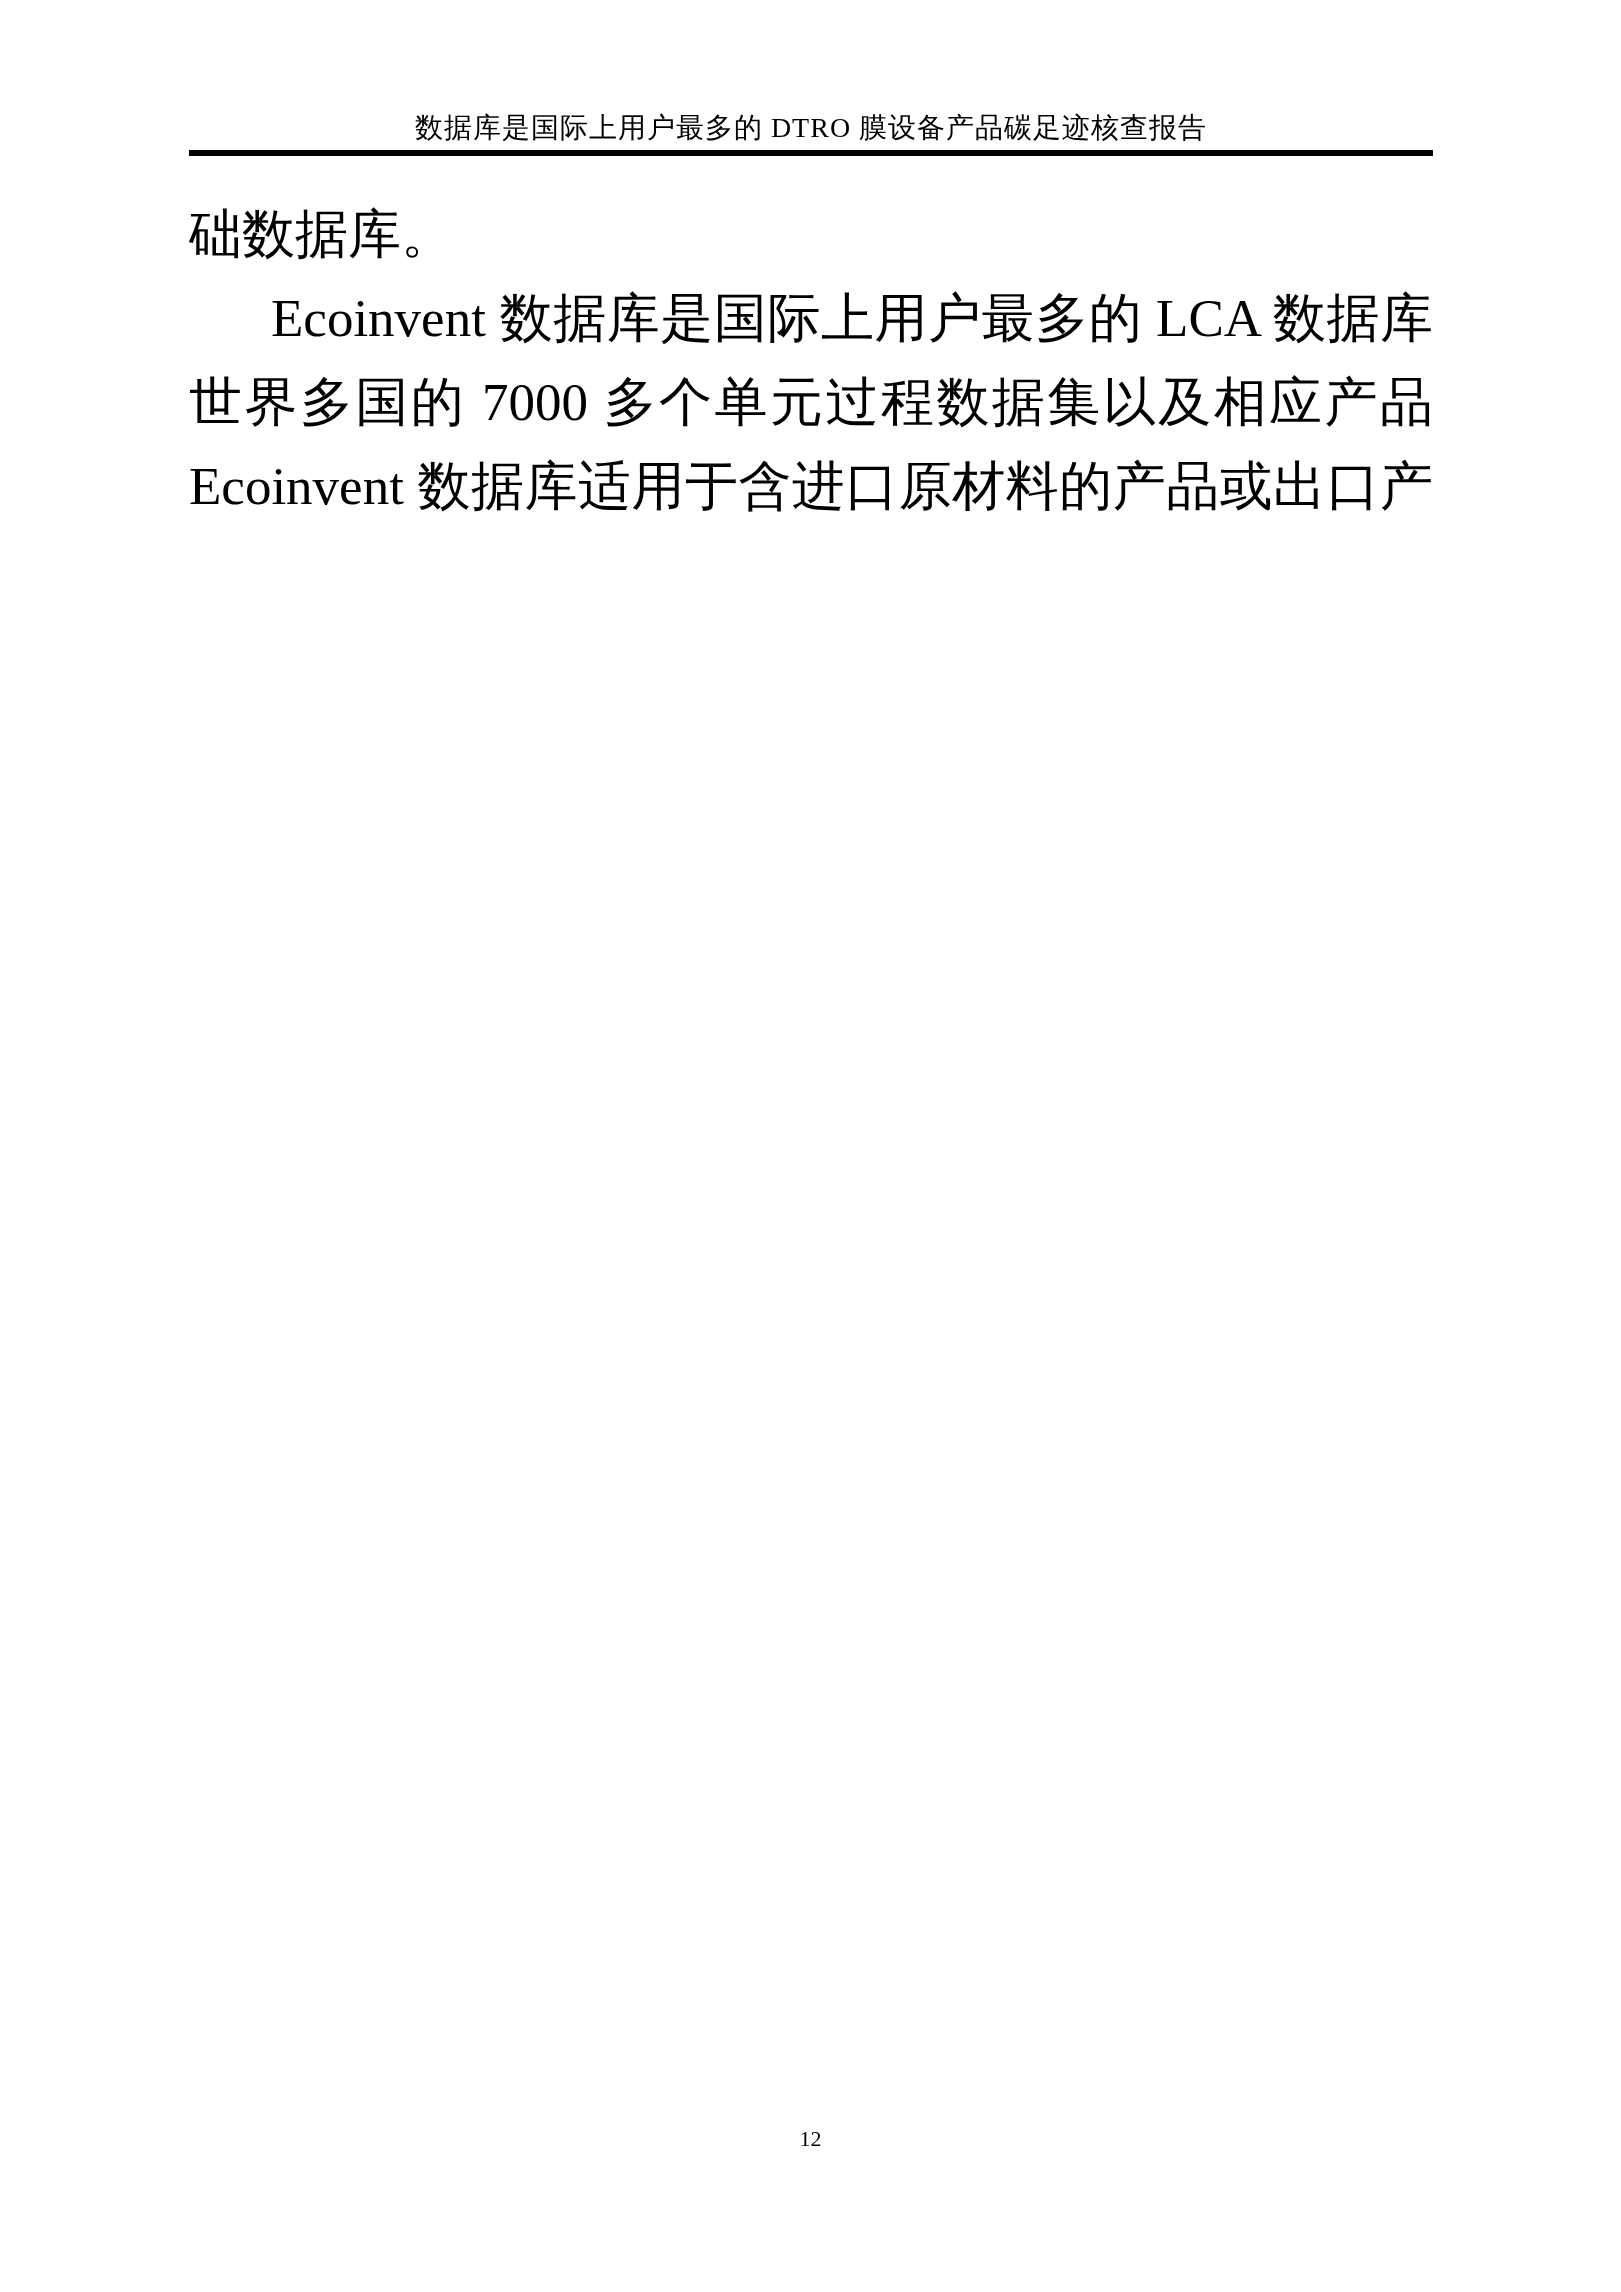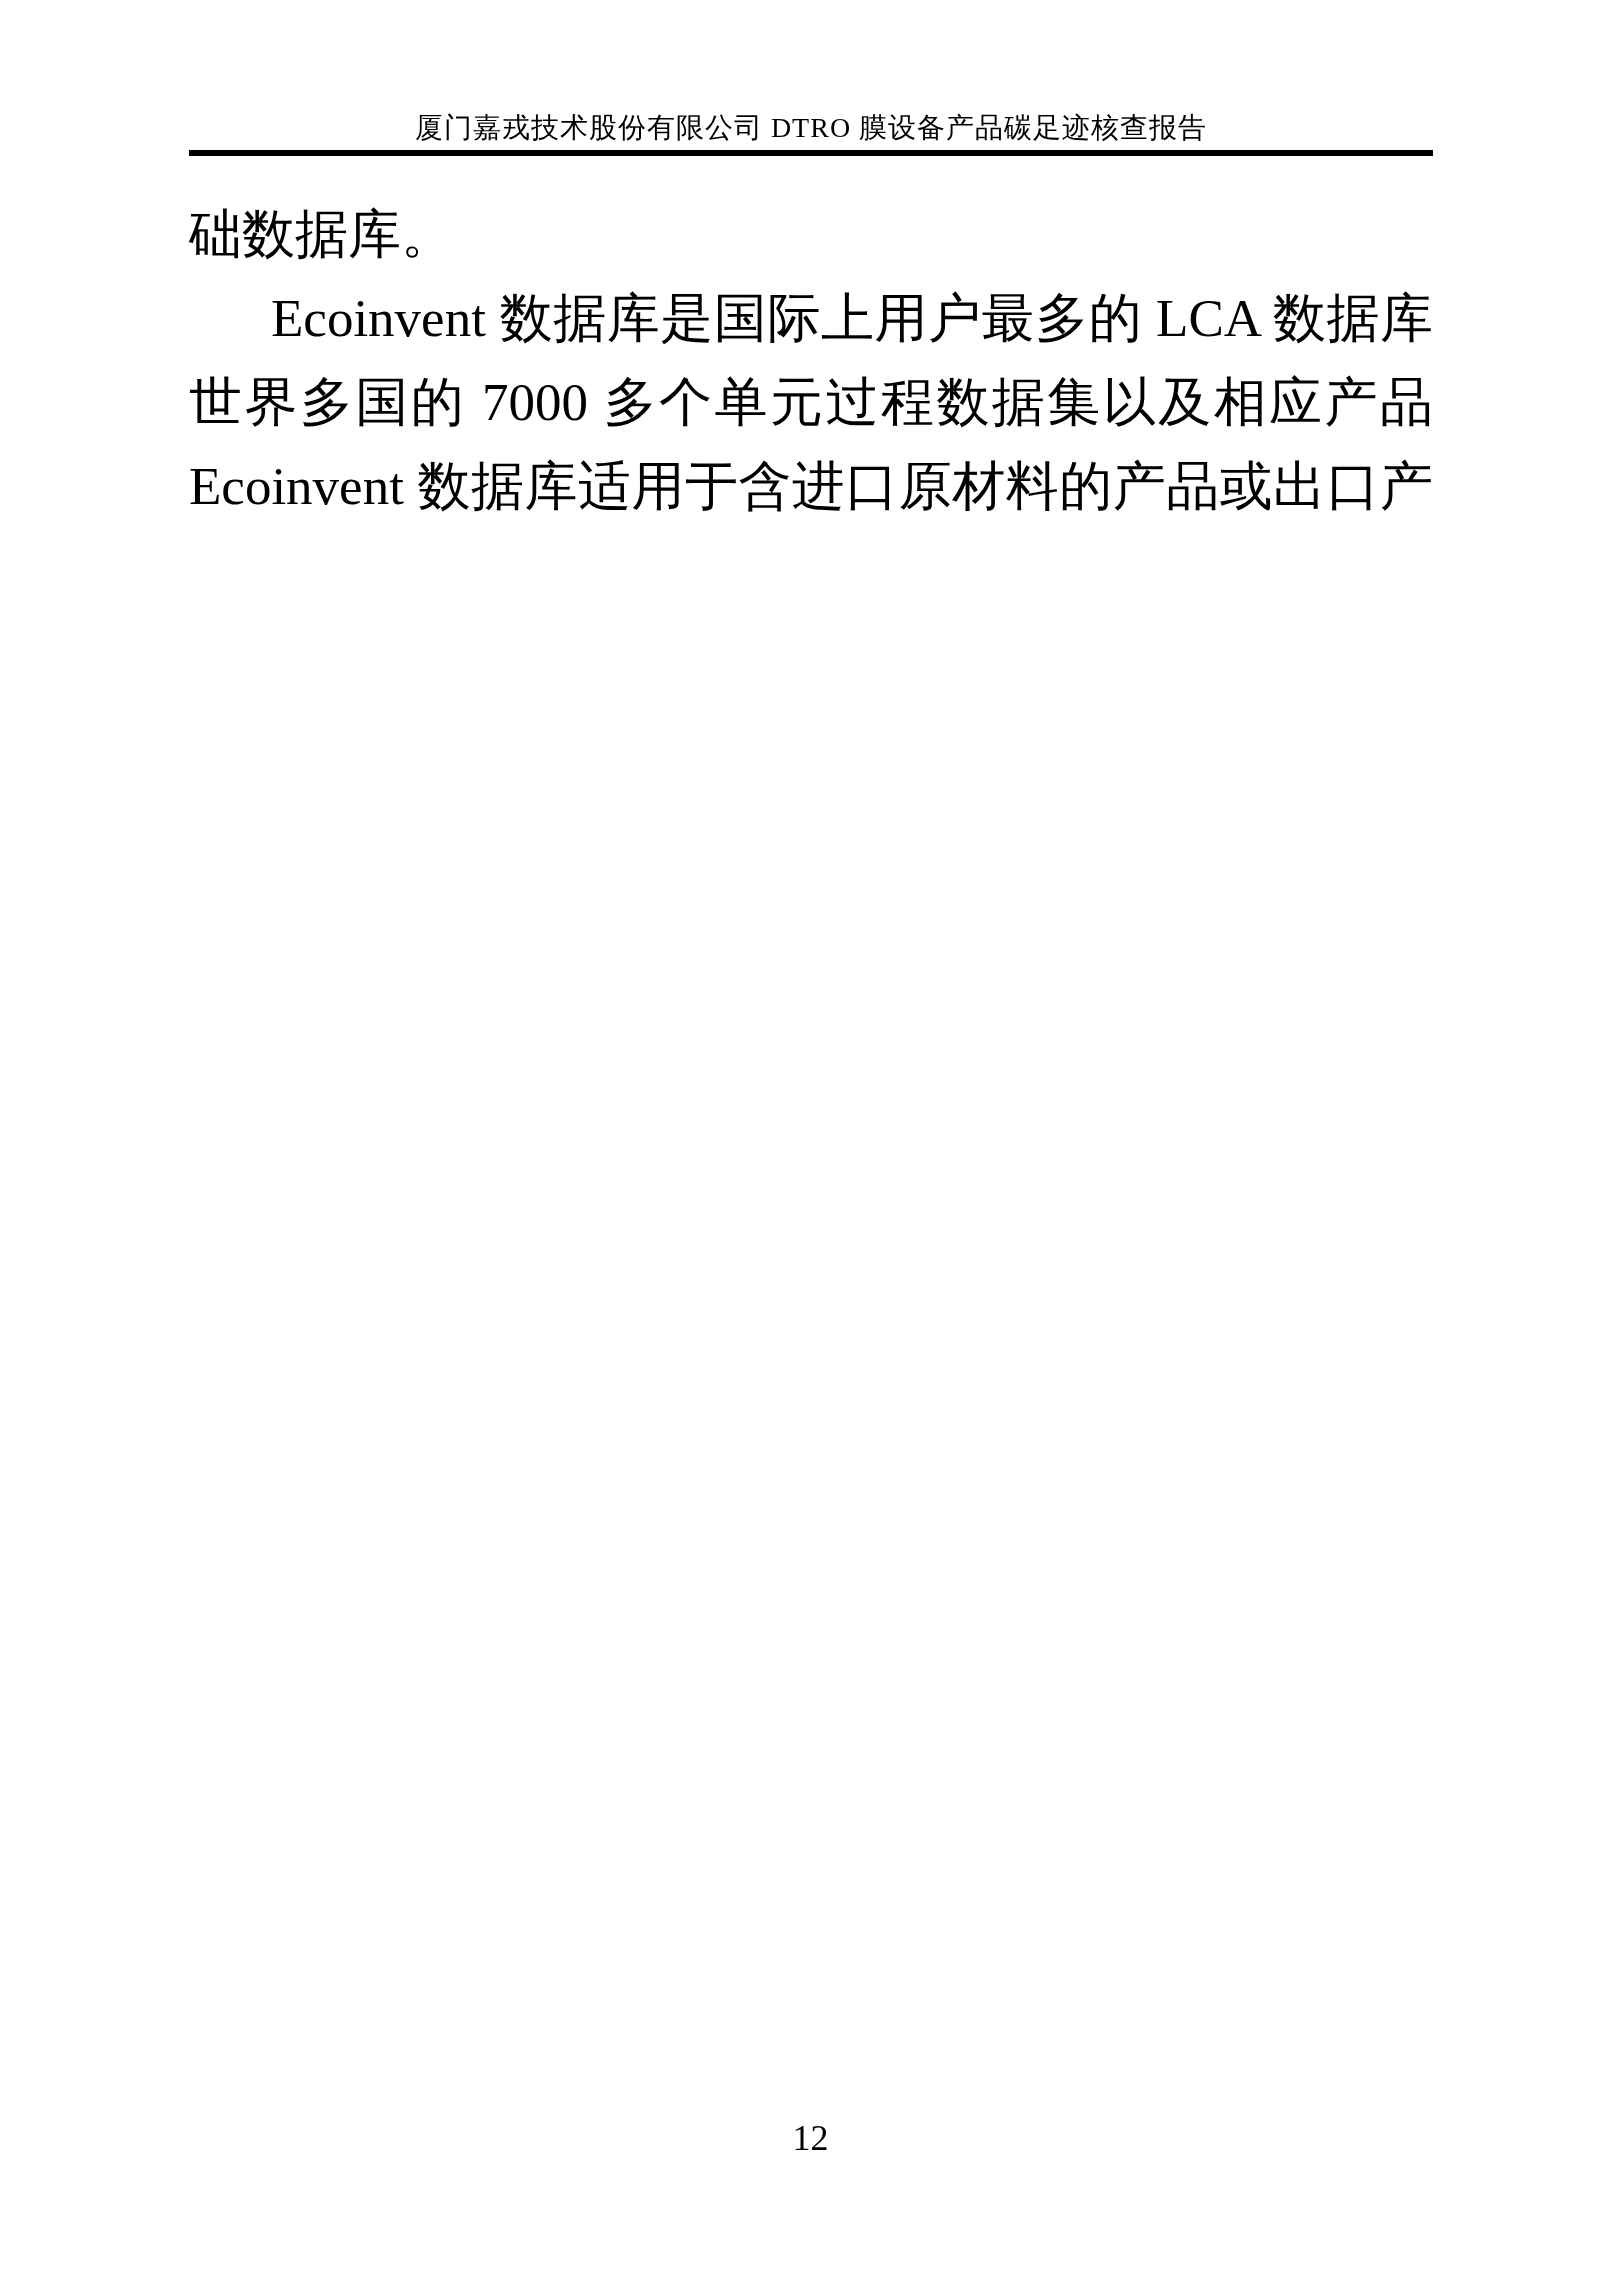--- a/index.html
+++ b/index.html
@@ -57,30 +57,30 @@
   }
   .line.indent {
     text-indent: 82px;
   }
   .footer {
     position: absolute;
     top: 2119px;
     left: 0;
     width: 100%;
     text-align: center;
-    font-size: 36px;
+    font-size: 22px;
     line-height: 39px;
   }
 </style>
 </head>
 <body>
 
 <div class="page">
 
-  <div class="header-text">厦门嘉戎技术股份有限公司 DTRO 膜设备产品碳足迹核查报告</div>
+  <div class="header-text">数据库是国际上用户最多的 DTRO 膜设备产品碳足迹核查报告</div>
 
   <div class="header-rule"></div>
 
   <div class="body-text">
     <div class="line">础数据库。</div>
     <div class="line justify-full indent">Ecoinvent 数据库是国际上用户最多的 LCA 数据库之一，包含欧洲及</div>
     <div class="line justify-full">世界多国的 7000 多个单元过程数据集以及相应产品的汇总过程数据集。</div>
     <div class="line justify-full">Ecoinvent 数据库适用于含进口原材料的产品或出口产品的 LCA 研究，在</div>
   </div>
 

